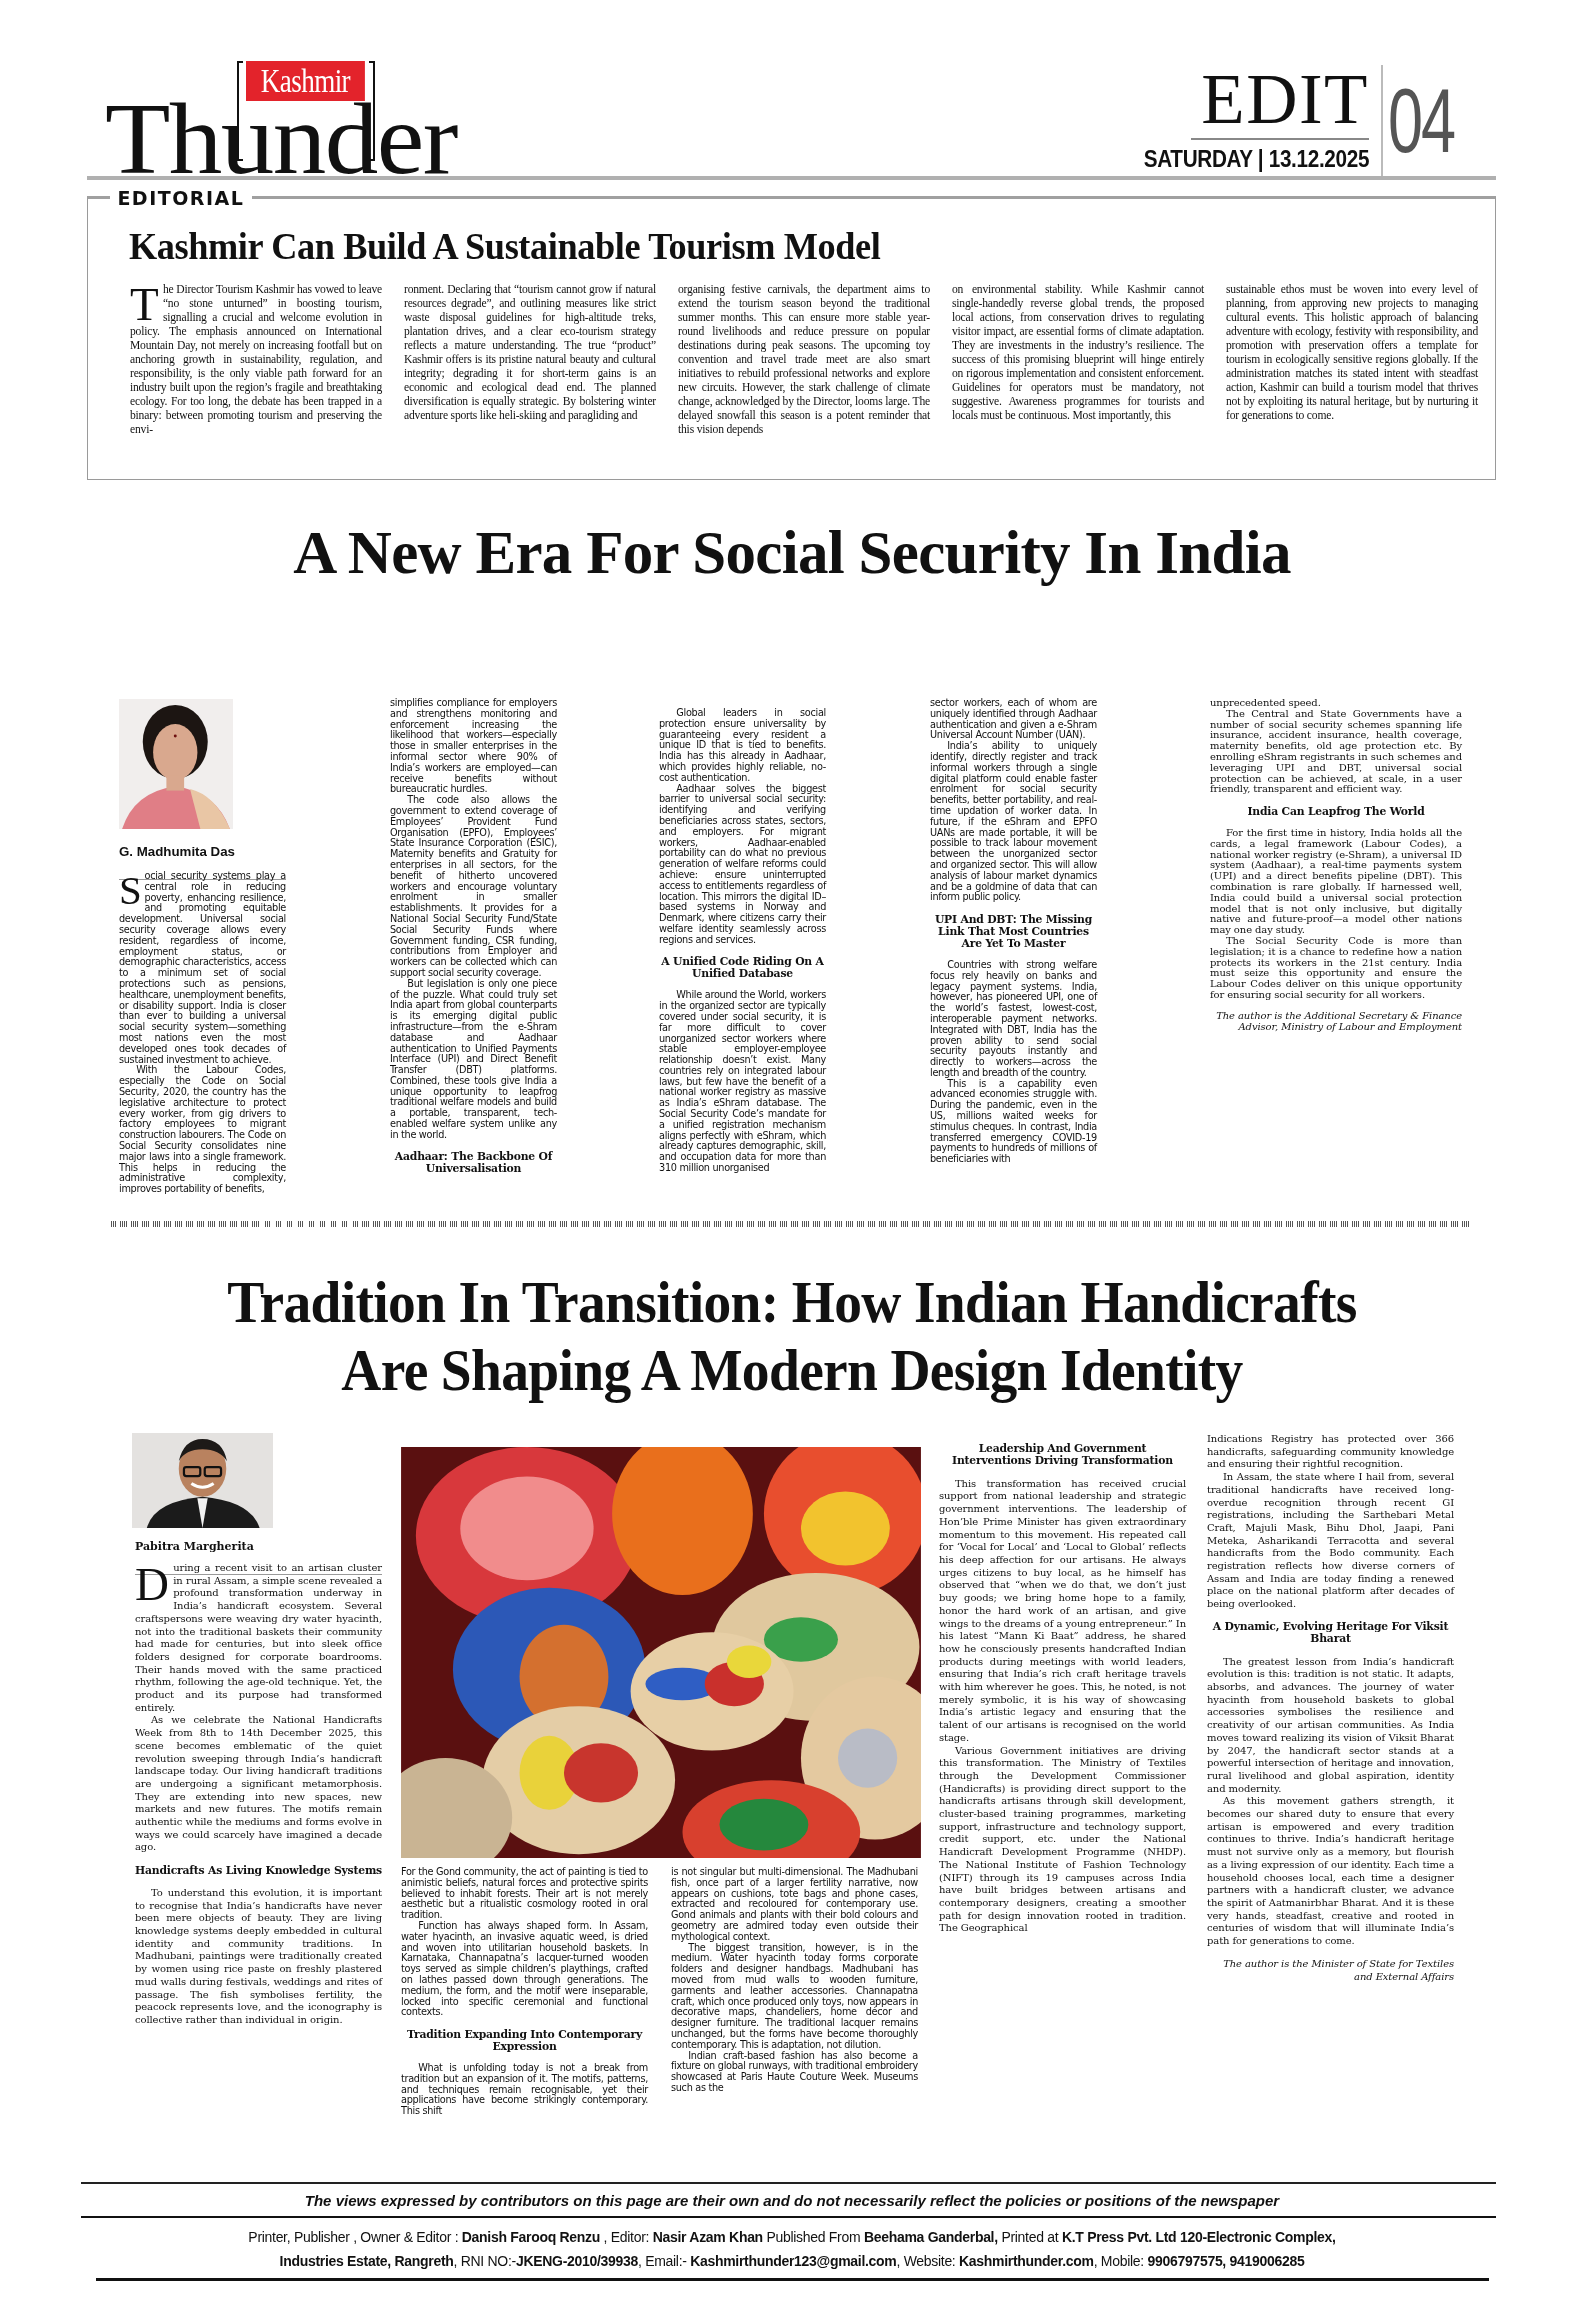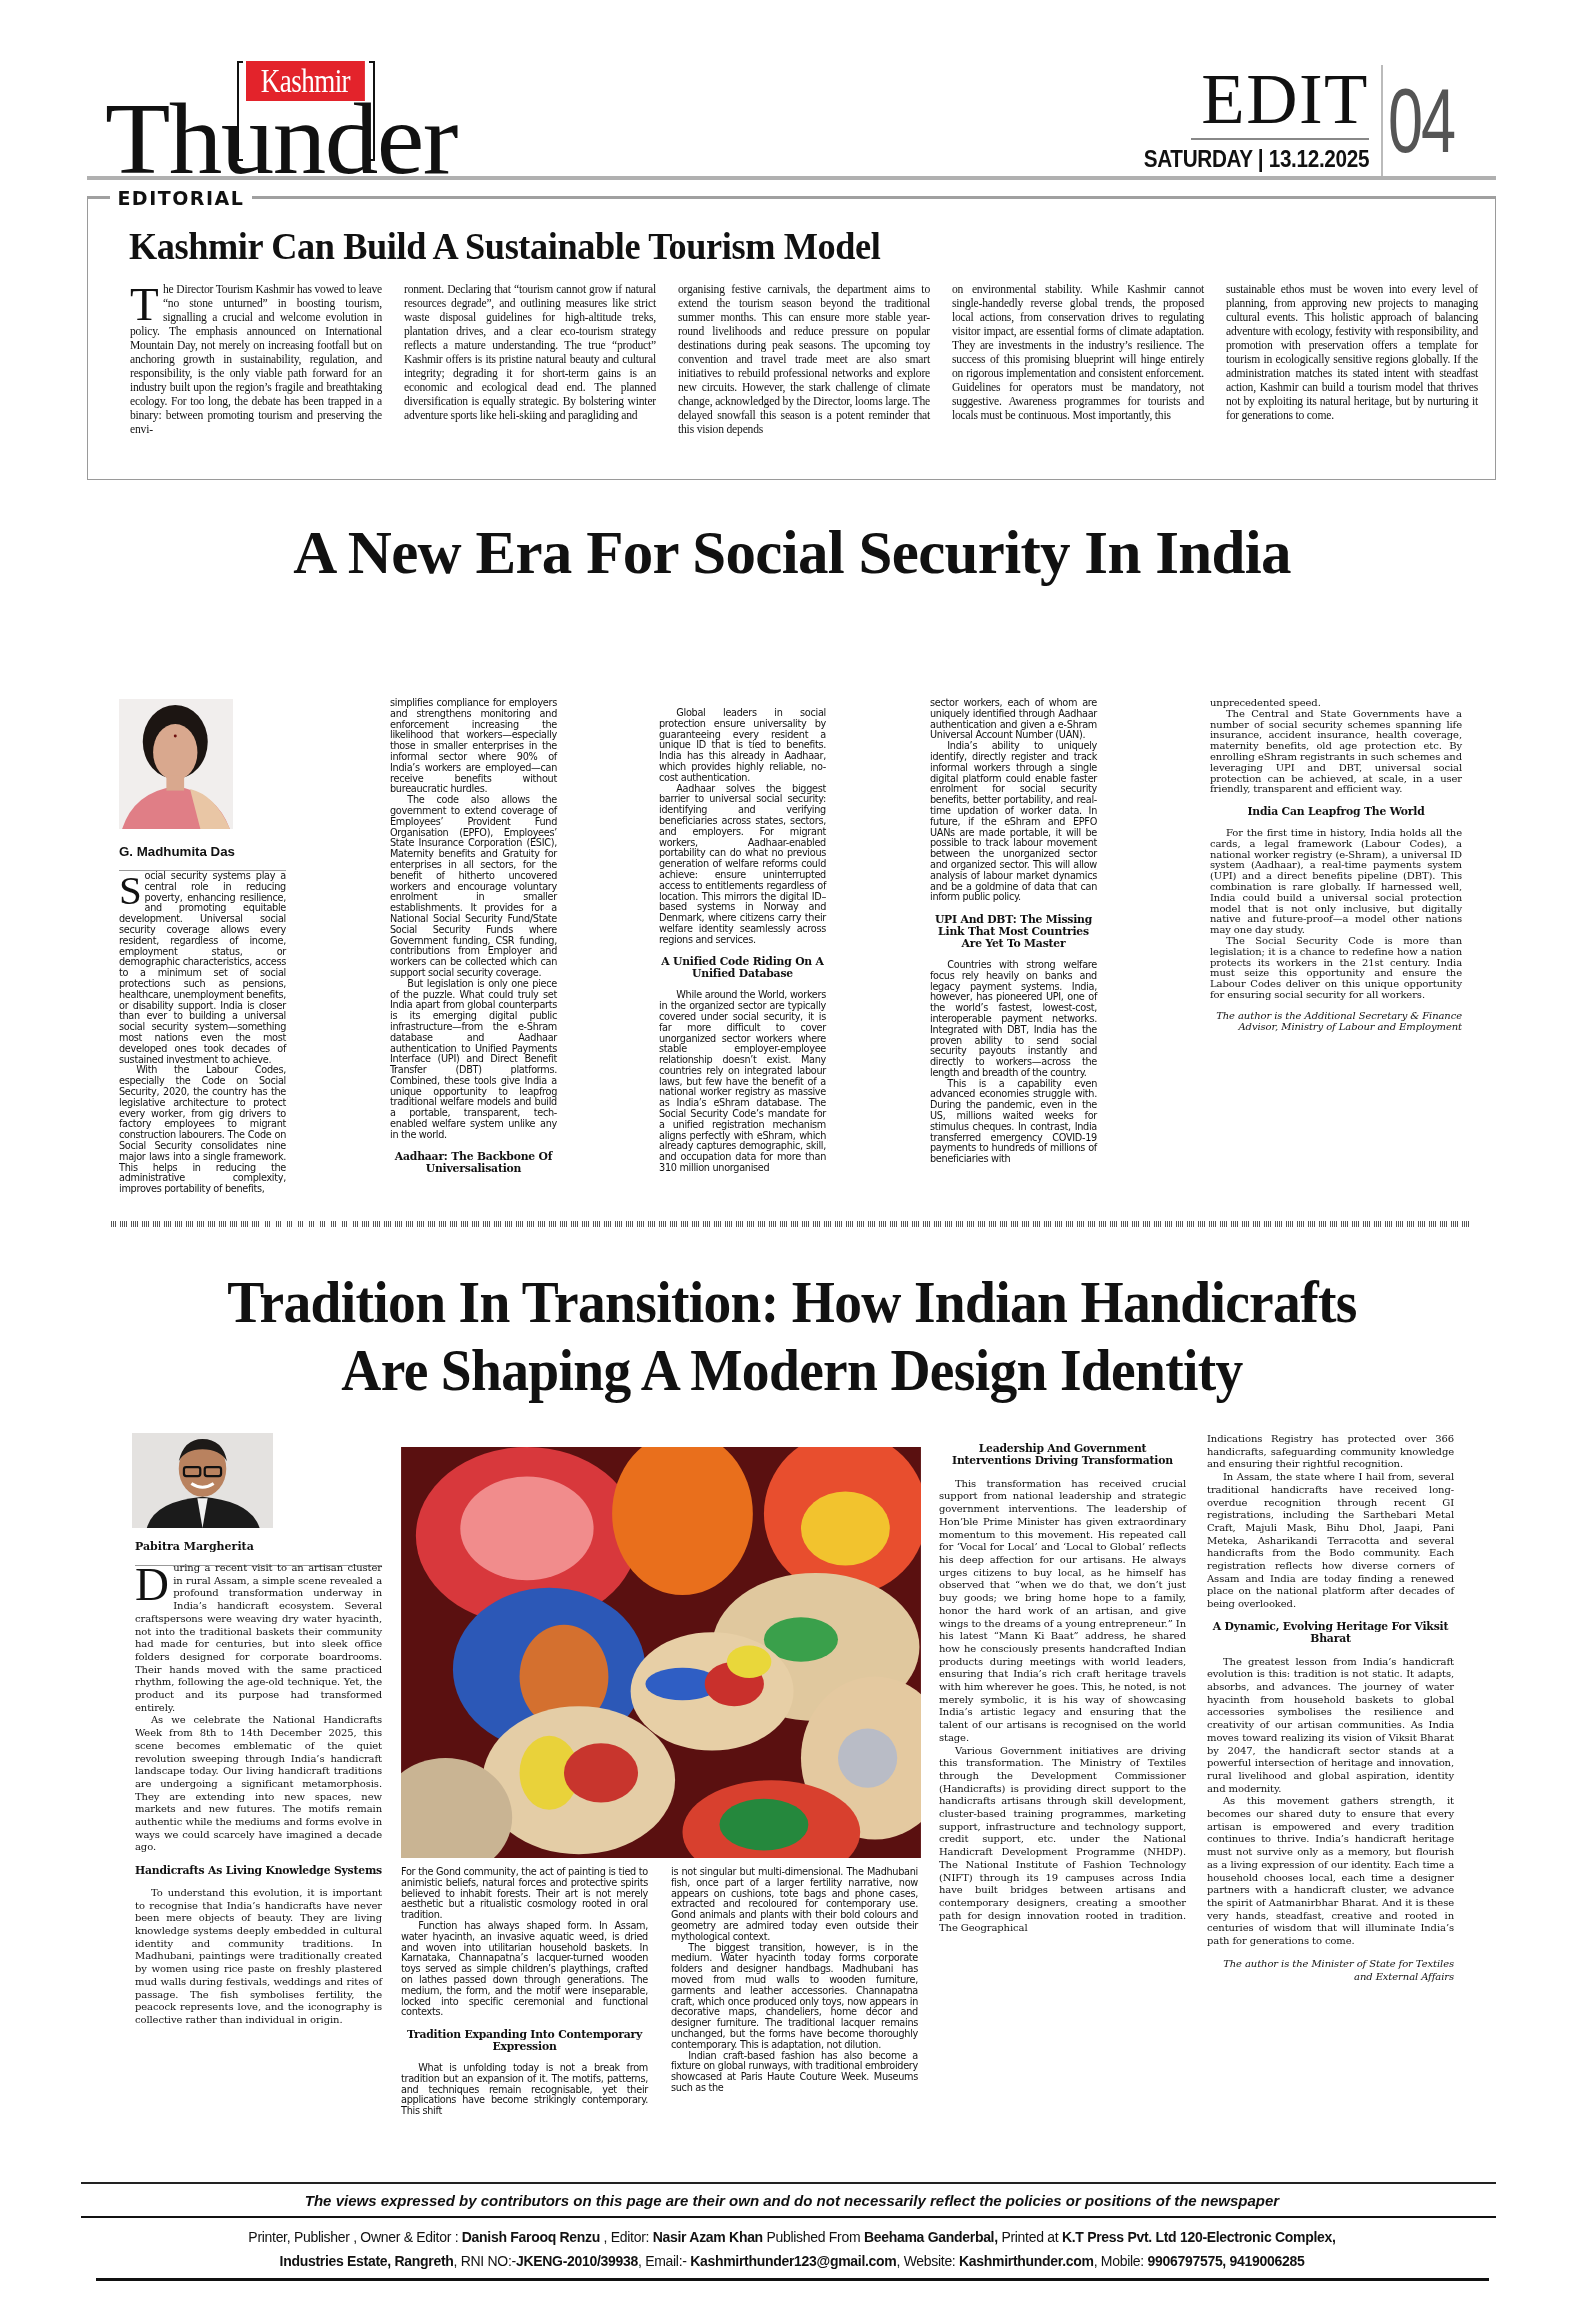--- a/index.html
+++ b/index.html
@@ -22,21 +22,21 @@
   .ed-label{left:110px;top:187px;background:#fff;padding:0 7.4px;font-family:"DejaVu Sans",sans-serif;font-weight:bold;font-size:19px;letter-spacing:1.5px;line-height:22px;}
   .ed-title{left:129px;top:226px;font-family:"Liberation Serif",serif;font-weight:bold;font-size:37px;line-height:41px;letter-spacing:-0.4px;transform:scaleX(.98);transform-origin:left top;}
   .ed-cols{left:130px;top:283px;width:1348px;display:flex;gap:22px;}
   .ed-col{flex:1;font-family:"Liberation Serif",serif;font-size:11.6px;line-height:14px;text-align:justify;letter-spacing:-0.2px;}
   .dropcap-T{float:left;font-size:47px;line-height:39px;margin:1.5px 4.4px 0 0;font-family:"Liberation Serif",serif;}
   .headline{left:0;width:1584px;text-align:center;font-family:"Liberation Serif",serif;font-weight:bold;}
   .h2-ss{top:519px;font-size:61px;line-height:67px;letter-spacing:-0.7px;}
   .sub-ss{top:587px;font-size:36px;line-height:41px;font-weight:normal;}
   .author-photo{position:absolute;overflow:hidden;}
   .photo1{left:119px;top:699px;width:114px;height:130px;background:linear-gradient(180deg,#f2efee 0%,#eeeae9 100%);}
-  .byline{position:absolute;font-family:"Liberation Sans",sans-serif;font-weight:bold;font-size:13.3px;line-height:16.3px;border-bottom:1.5px solid #999;padding-bottom:10px;}
+  .byline{position:absolute;font-family:"Liberation Sans",sans-serif;font-weight:bold;font-size:13.3px;line-height:16.3px;border-bottom:1.5px solid #999;padding-bottom:19px;}
   .col{position:absolute;font-family:"DejaVu Sans Condensed","DejaVu Sans",sans-serif;font-size:10.8px;line-height:10.8px;text-align:justify;letter-spacing:-0.3px;}
   .col p{margin:0;text-indent:1.6em;}
   .col p.noindent{text-indent:0;}
   .col h4{margin:10.4px 0 10.4px 0;font-family:"DejaVu Serif",serif;font-weight:bold;font-size:10.8px;line-height:12px;letter-spacing:-0.2px;text-align:center;}
   .col .sig{font-style:italic;text-align:right;margin-top:10.4px;text-indent:0;}
   .dropcap-S{float:left;font-size:41px;line-height:34px;margin:1.5px 3px 0 0;font-family:"Liberation Serif",serif;}
   .dropcap-D{float:left;font-size:47px;line-height:40px;margin:1.5px 4.4px 0 0;font-family:"Liberation Serif",serif;}
   .dash-sep{left:111px;top:1221px;width:1362px;height:6px;background:repeating-linear-gradient(90deg,#555 0 0.7px,#fff 0.7px 2.2px);}
   .h2-hc{top:1268px;font-size:59px;line-height:68px;letter-spacing:-0.7px;transform:scaleX(.94);}
   .photo2{left:132px;top:1433px;width:141px;height:95px;background:#e4e2e0;}

